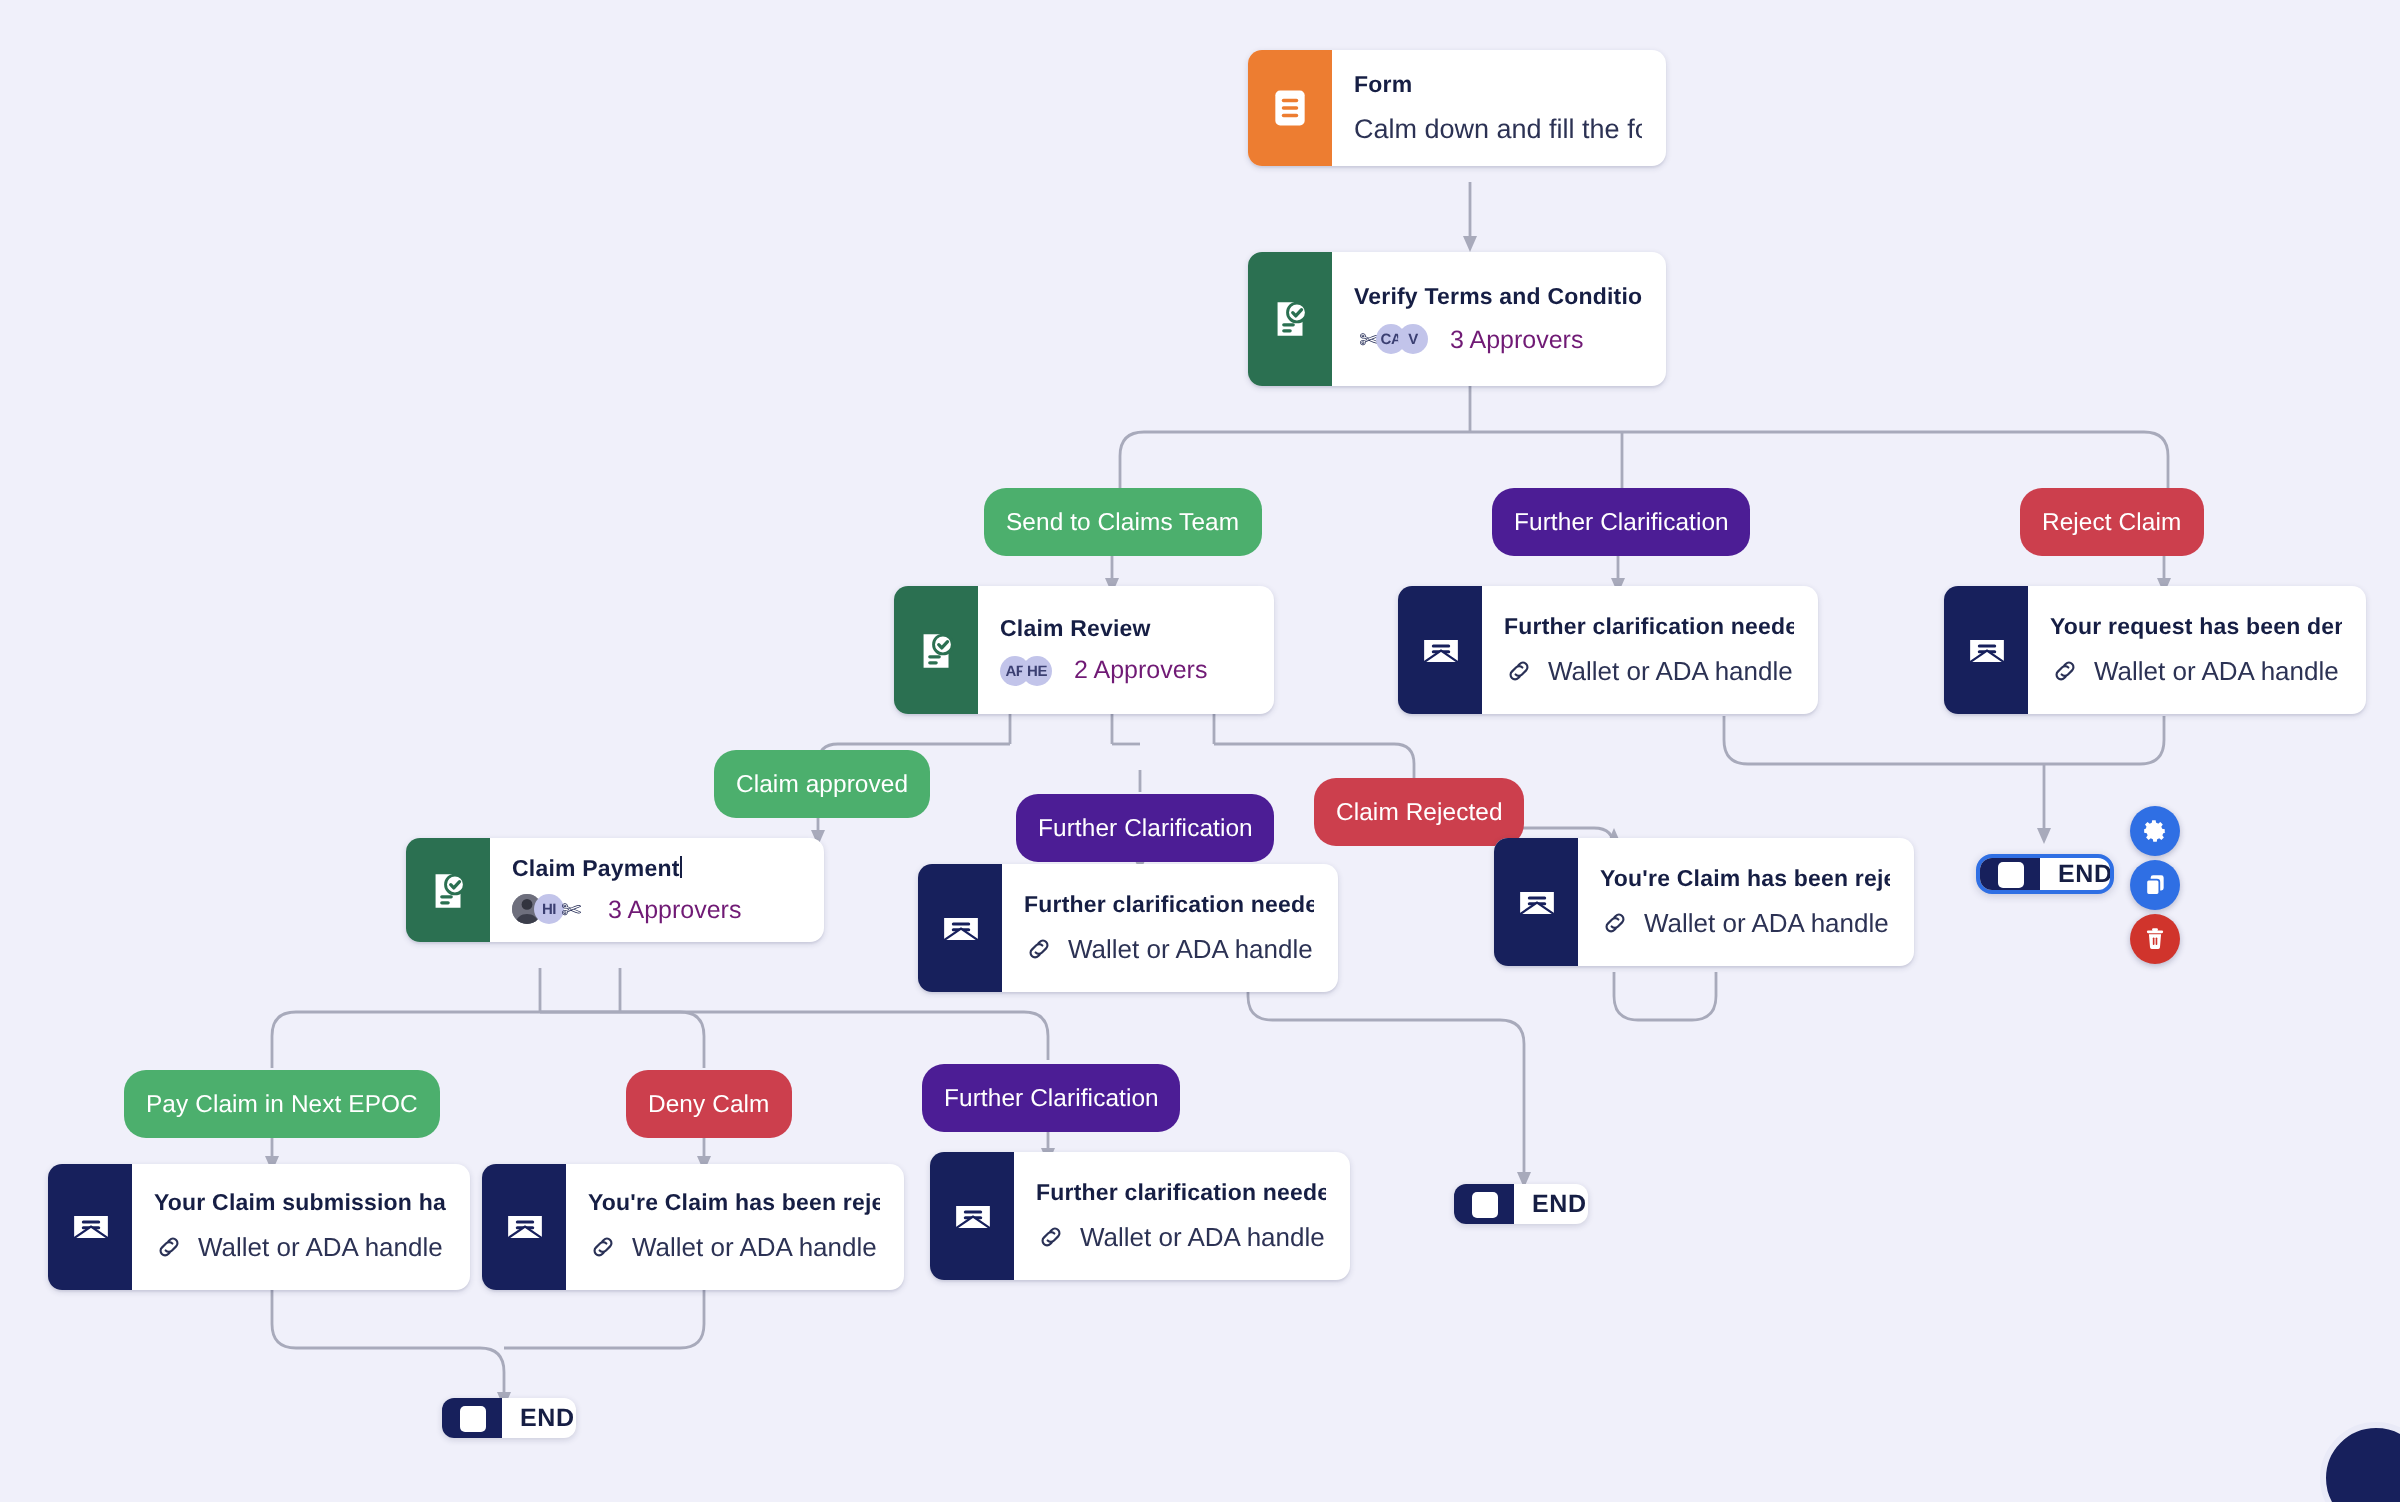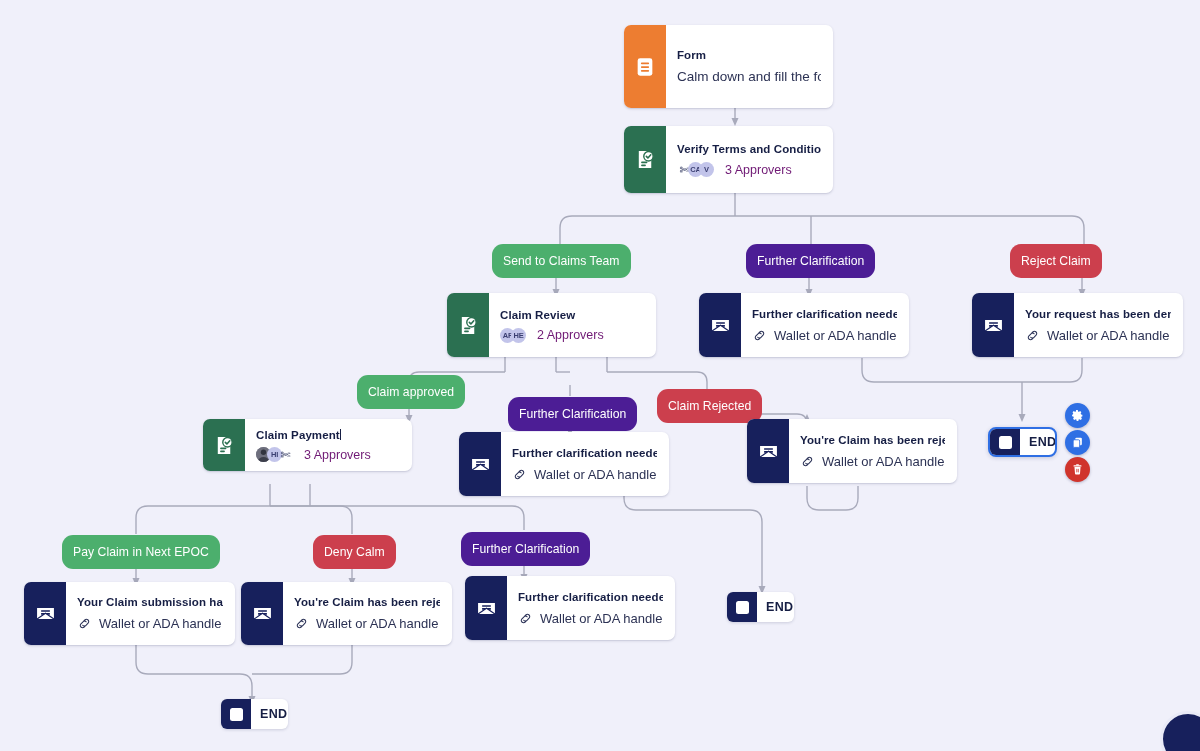--- a/index.html
+++ b/index.html
@@ -150,21 +150,21 @@
     box-sizing: border-box;
     letter-spacing: .05px;
   }
   .pill-green  { background: #4caf6d; }
   .pill-purple { background: #4c1d95; }
   .pill-red    { background: #cc3f4d; }
 
   
   .endnode {
     position: absolute;
-    height: 30px;
+    height: 20px;
     display: flex;
     align-items: stretch;
     background: #ffffff;
     border-radius: 6px;
     box-shadow: 0 1px 3px rgba(28,34,80,.17);
     overflow: hidden;
     box-sizing: border-box;
   }
   .endnode .ebox {
     width: 30px;
@@ -284,21 +284,21 @@
 
       <path d="M807,486 L807,498 Q807,510 819,510 L846,510 Q858,510 858,498 L858,486"></path>
       <path d="M624,484 L624,498 Q624,510 636,510 L750,510 Q762,510 762,522 L762,590" marker-end="url(#ah)"></path>
 
       <path d="M136,645 L136,662 Q136,674 148,674 L240,674 Q252,674 252,686 L252,700" marker-end="url(#ah)"></path>
       <path d="M352,645 L352,662 Q352,674 340,674 L252,674"></path>
 
     </g>
   </svg>
 
-  <div class="node form" style="left:624px; top:25px; width:209px; height:83px;">
+  <div class="node form" style="left:624px; top:25px; width:209px; height:58px;">
     <div class="iconbox ic-orange">
       <svg width="22" height="22" viewBox="0 0 24 24" aria-hidden="true">
         <rect x="4" y="2.5" width="16" height="19" rx="2.6" fill="#ffffff"></rect>
         <rect x="7.5" y="7" width="9" height="1.9" rx="0.95" fill="#ed7d31"></rect>
         <rect x="7.5" y="11.1" width="9" height="1.9" rx="0.95" fill="#ed7d31"></rect>
         <rect x="7.5" y="15.2" width="9" height="1.9" rx="0.95" fill="#ed7d31"></rect>
       </svg>
     </div>
     <div class="body">
       <div class="title">Form</div>
@@ -334,21 +334,21 @@
   <div class="pill pill-green" style="left:492px; top:244px;">
     <span>Send to Claims Team</span>
   </div>
   <div class="pill pill-purple" style="left:746px; top:244px;">
     <span>Further Clarification</span>
   </div>
   <div class="pill pill-red" style="left:1010px; top:244px;">
     <span>Reject Claim</span>
   </div>
 
-  <div class="node" style="left:447px; top:293px; width:209px; height:64px;">
+  <div class="node" style="left:447px; top:293px; width:190px; height:64px;">
     <div class="iconbox ic-green">
       <svg width="23" height="23" viewBox="0 0 24 24" aria-hidden="true">
         <path d="M5 3.2h8.4l4.6 4.4v13.2H5z" fill="#ffffff"></path>
         <rect x="7.4" y="14.2" width="6.6" height="1.7" rx="0.85" fill="#2b7051"></rect>
         <rect x="7.4" y="17.3" width="5" height="1.7" rx="0.85" fill="#2b7051"></rect>
         <circle cx="15.1" cy="8.6" r="4.9" fill="#ffffff" stroke="#2b7051" stroke-width="1.5"></circle>
         <path d="M12.9 8.7l1.6 1.7 3-3.3" fill="none" stroke="#2b7051" stroke-width="1.7" stroke-linecap="round" stroke-linejoin="round"></path>
       </svg>
     </div>
     <div class="body">

